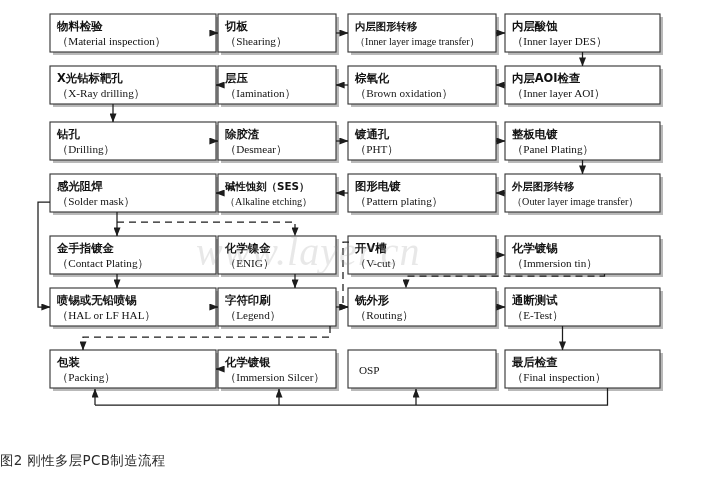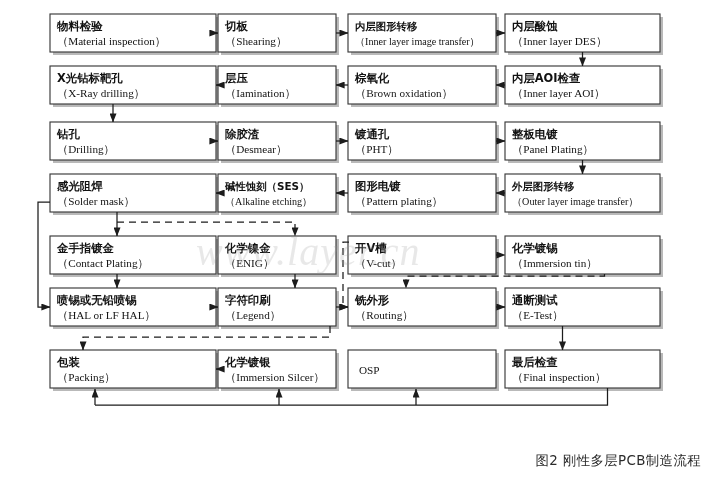--- a/index.html
+++ b/index.html
@@ -57,21 +57,21 @@
     fill: none;
   }
   .conn.dashed {
     stroke-dasharray: 7 5;
   }
   .caption {
     position: absolute;
     left: 0;
     right: 0;
     top: 452px;
-    text-align: right;
+    text-align: left;
     font-family: "DejaVu Sans", "Liberation Sans", sans-serif;
     font-size: 13.4px;
     color: #2b2b2b;
     letter-spacing: 0.4px;
   }
   .watermark {
     position: absolute;
     left: 196px;
     top: 228px;
     font-family: "Liberation Serif", "DejaVu Serif", serif;

